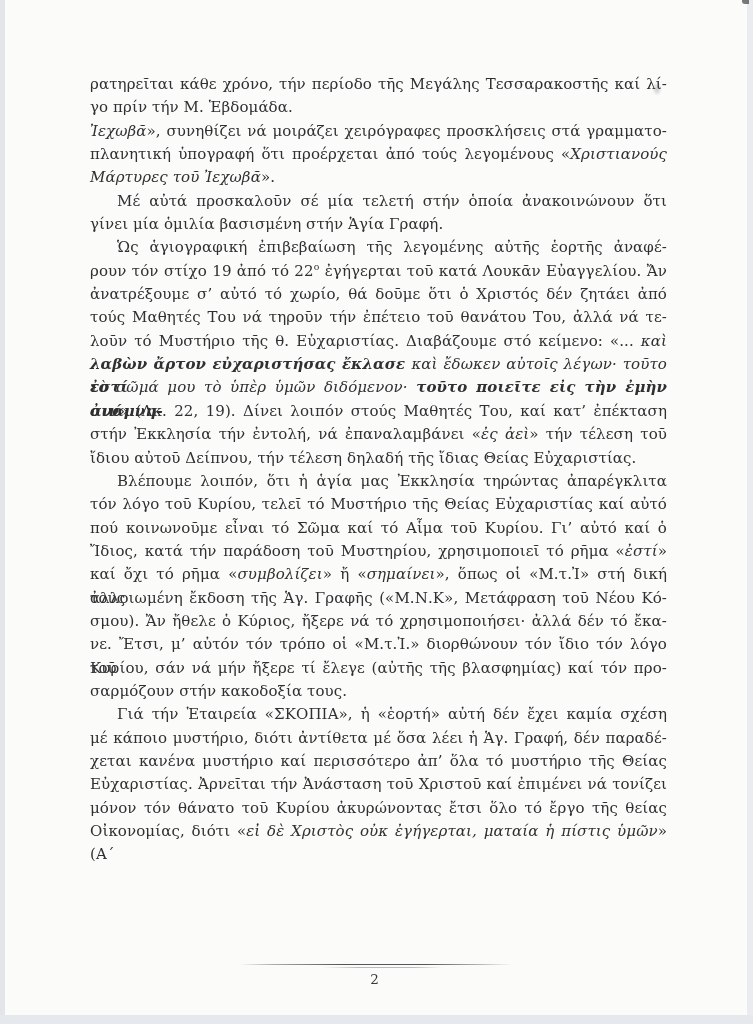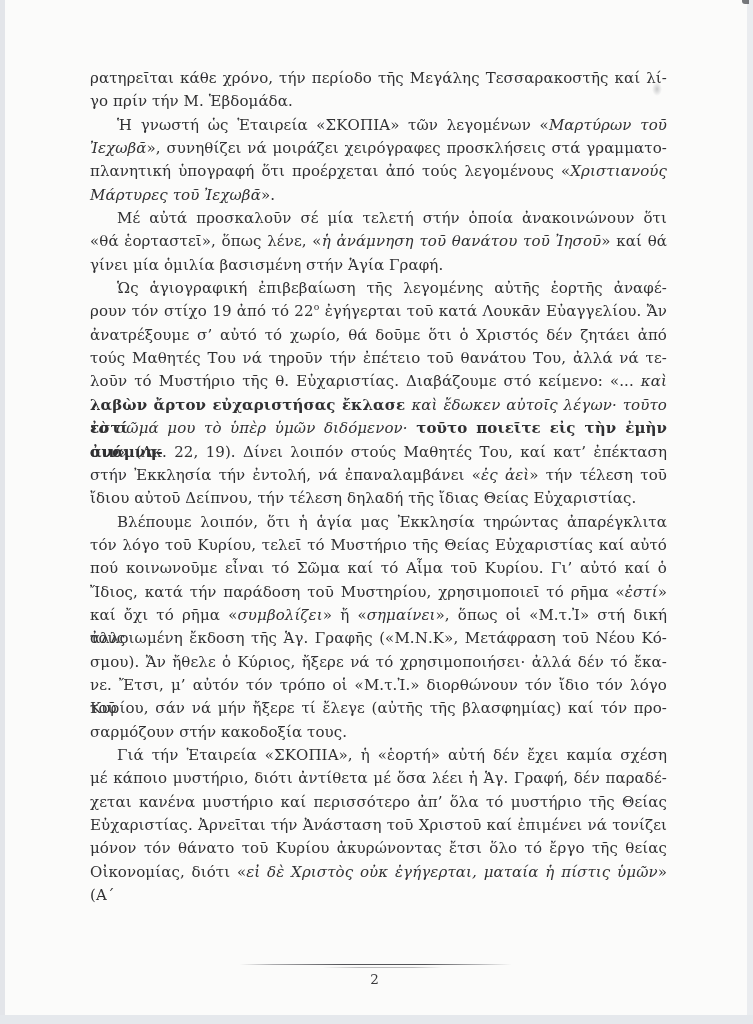--- a/index.html
+++ b/index.html
@@ -14,38 +14,38 @@
   .edge-left  { position:absolute; left:0; top:0; width:5px; height:1024px; background:#e3e5e9; }
   .edge-right { position:absolute; right:0; top:0; width:6px; height:1024px; background:#eaecef; }
   .edge-bottom{ position:absolute; left:0; bottom:0; width:753px; height:9px; background:#e5e8ec; }
   .speck-tr   { position:absolute; right:4px; top:0; width:7px; height:4px; background:#55575b; border-radius:0 0 0 3px; opacity:.8; }
   .smudge     { position:absolute; left:652px; top:82px; width:10px; height:14px;
                 background:radial-gradient(ellipse at center, rgba(110,112,118,.35), rgba(110,112,118,0) 70%); }
 
   
   .page-text {
     position: absolute;
-    left: 90px; top: 67px; width: 577px;
+    left: 90px; top: 73px; width: 577px;
     color: #303032;
     font-size: 15px;
     letter-spacing: 0.1px;
   }
   .para { margin: 0; }
   .line {
     height: 23.35px;
     line-height: 23.35px;
     text-align: justify;
     text-align-last: justify;
     white-space: normal;
   }
   .line.last   { text-align-last: left; }
   .line.indent { text-indent: 27px; }
   .s-n  { font-style: normal; }
   .s-i  { font-style: italic; }
-  .s-bi { font-weight: bold; }
+  .s-bi { font-style: italic; font-weight: bold; }
   .s-sup{ vertical-align: super; font-size: 0.62em; line-height: 0; }
 
   
   .footer-rule {
     position: absolute; top: 964px; left: 50%; transform: translateX(-50.5%);
     width: 272px; height: 1px;
     background: linear-gradient(90deg,
       rgba(120,120,126,0) 0%, rgba(95,95,101,.5) 12%,
       rgba(55,55,60,.85) 38%, rgba(55,55,60,.85) 68%,
       rgba(95,95,101,.45) 88%, rgba(120,120,126,0) 100%);
@@ -70,28 +70,26 @@
 <div class="edge-bottom"></div>
 <div class="speck-tr"></div>
 <div class="smudge"></div>
 
 <div class="page-text">
     <div class="para">
       <div class="line"><span class="s-n">ρατηρεῖται κάθε χρόνο, τήν περίοδο τῆς Μεγάλης Τεσσαρακοστῆς καί λί-</span></div>
       <div class="line last"><span class="s-n">γο πρίν τήν Μ. Ἑβδομάδα.</span></div>
     </div>
     <div class="para">
-      <div class="line indent"><span class="s-n">Ἡ γνωστή ὡς Ἑταιρεία «ΣΚΟΠΙΑ» τῶν λεγομένων «</span><span class="s-i">Μαρτύρων τοῦ</span></div>
       <div class="line"><span class="s-i">Ἰεχωβᾶ</span><span class="s-n">», συνηθίζει νά μοιράζει χειρόγραφες προσκλήσεις στά γραμματο-</span></div>
       <div class="line"><span class="s-n">πλανητική ὑπογραφή ὅτι προέρχεται ἀπό τούς λεγομένους «</span><span class="s-i">Χριστιανούς</span></div>
       <div class="line last"><span class="s-i">Μάρτυρες τοῦ Ἰεχωβᾶ</span><span class="s-n">».</span></div>
     </div>
     <div class="para">
       <div class="line indent"><span class="s-n">Μέ αὐτά προσκαλοῦν σέ μία τελετή στήν ὁποία ἀνακοινώνουν ὅτι</span></div>
-      <div class="line"><span class="s-n">«θά ἑορταστεῖ», ὅπως λένε, «</span><span class="s-i">ἡ ἀνάμνηση τοῦ θανάτου τοῦ Ἰησοῦ</span><span class="s-n">» καί θά</span></div>
       <div class="line last"><span class="s-n">γίνει μία ὁμιλία βασισμένη στήν Ἁγία Γραφή.</span></div>
     </div>
     <div class="para">
       <div class="line indent"><span class="s-n">Ὡς ἁγιογραφική ἐπιβεβαίωση τῆς λεγομένης αὐτῆς ἑορτῆς ἀναφέ-</span></div>
       <div class="line"><span class="s-n">ρουν τόν στίχο 19 ἀπό τό 22</span><span class="s-sup">ο</span><span class="s-n"> ἐγήγερται τοῦ κατά Λουκᾶν Εὐαγγελίου. Ἄν</span></div>
       <div class="line"><span class="s-n">ἀνατρέξουμε σ’ αὐτό τό χωρίο, θά δοῦμε ὅτι ὁ Χριστός δέν ζητάει ἀπό</span></div>
       <div class="line"><span class="s-n">τούς Μαθητές Του νά τηροῦν τήν ἐπέτειο τοῦ θανάτου Του, ἀλλά νά τε-</span></div>
       <div class="line"><span class="s-n">λοῦν τό Μυστήριο τῆς θ. Εὐχαριστίας. Διαβάζουμε στό κείμενο: «... </span><span class="s-i">καὶ</span></div>
       <div class="line"><span class="s-bi">λαβὼν ἄρτον εὐχαριστήσας ἔκλασε </span><span class="s-i">καὶ ἔδωκεν αὐτοῖς λέγων· τοῦτο </span><span class="s-bi">ἐστί</span></div>
       <div class="line"><span class="s-i">τὸ σῶμά μου τὸ ὑπὲρ ὑμῶν διδόμενον· </span><span class="s-bi">τοῦτο ποιεῖτε εἰς τὴν ἐμὴν ἀνάμνη-</span></div>

